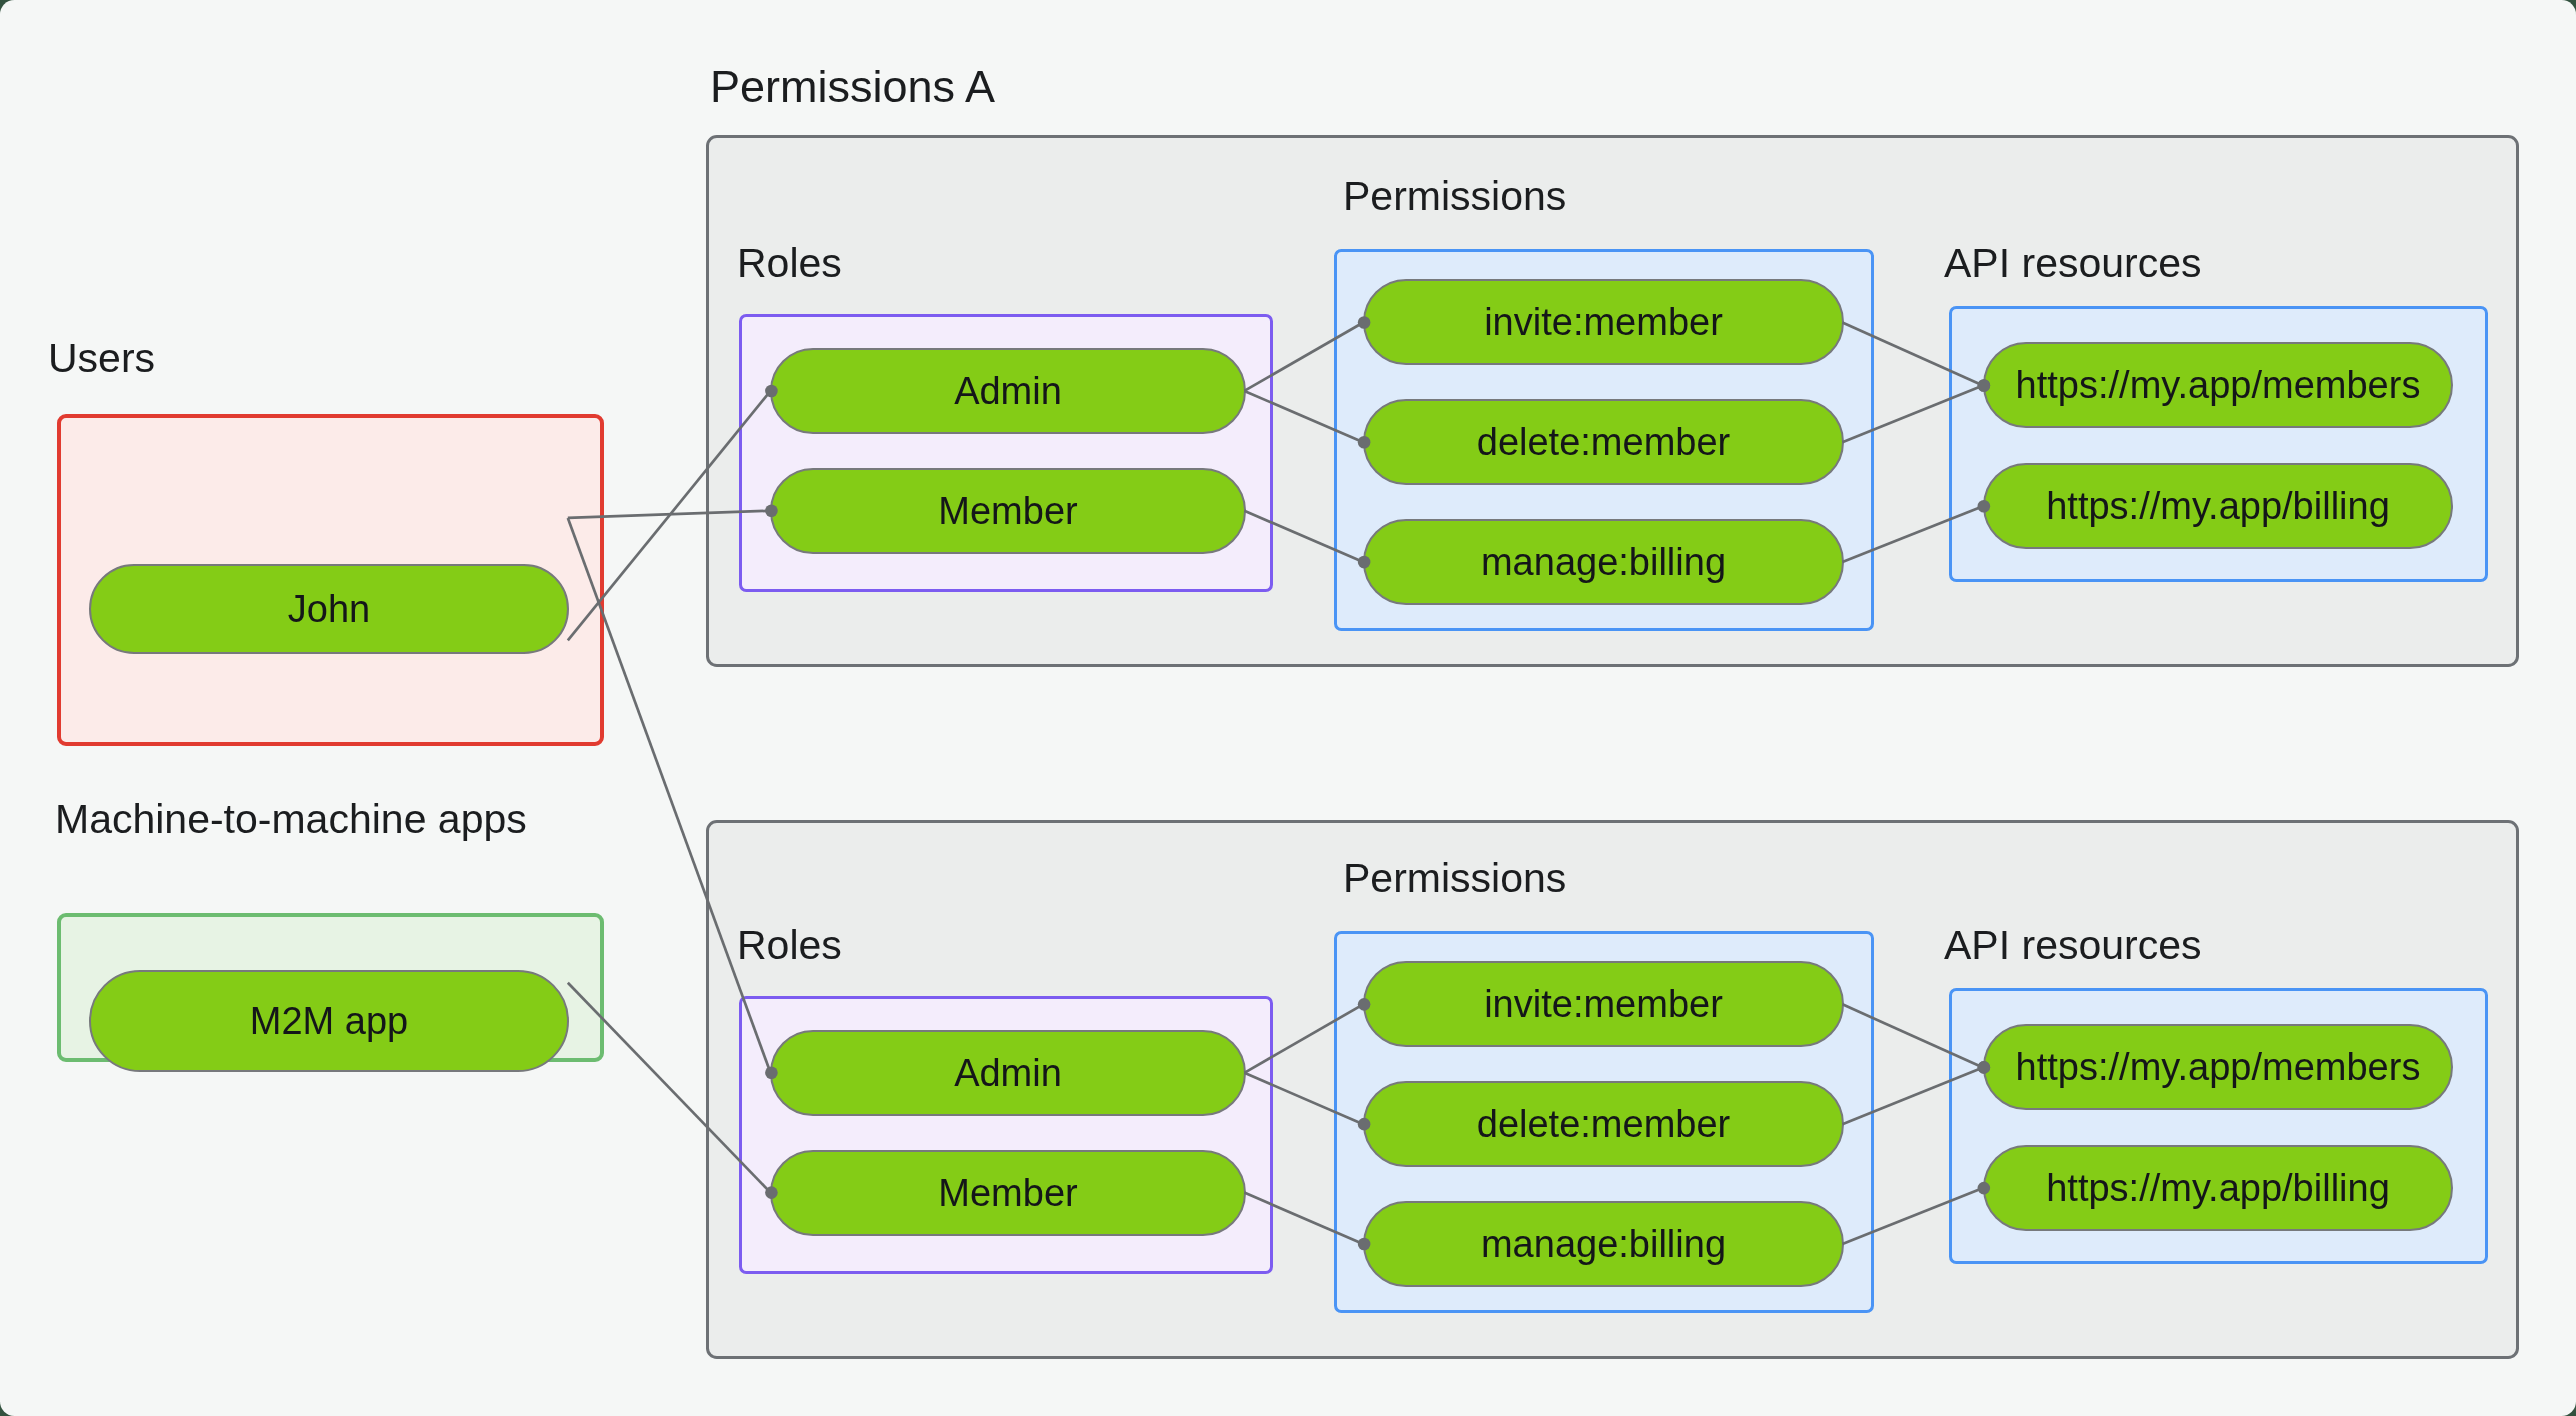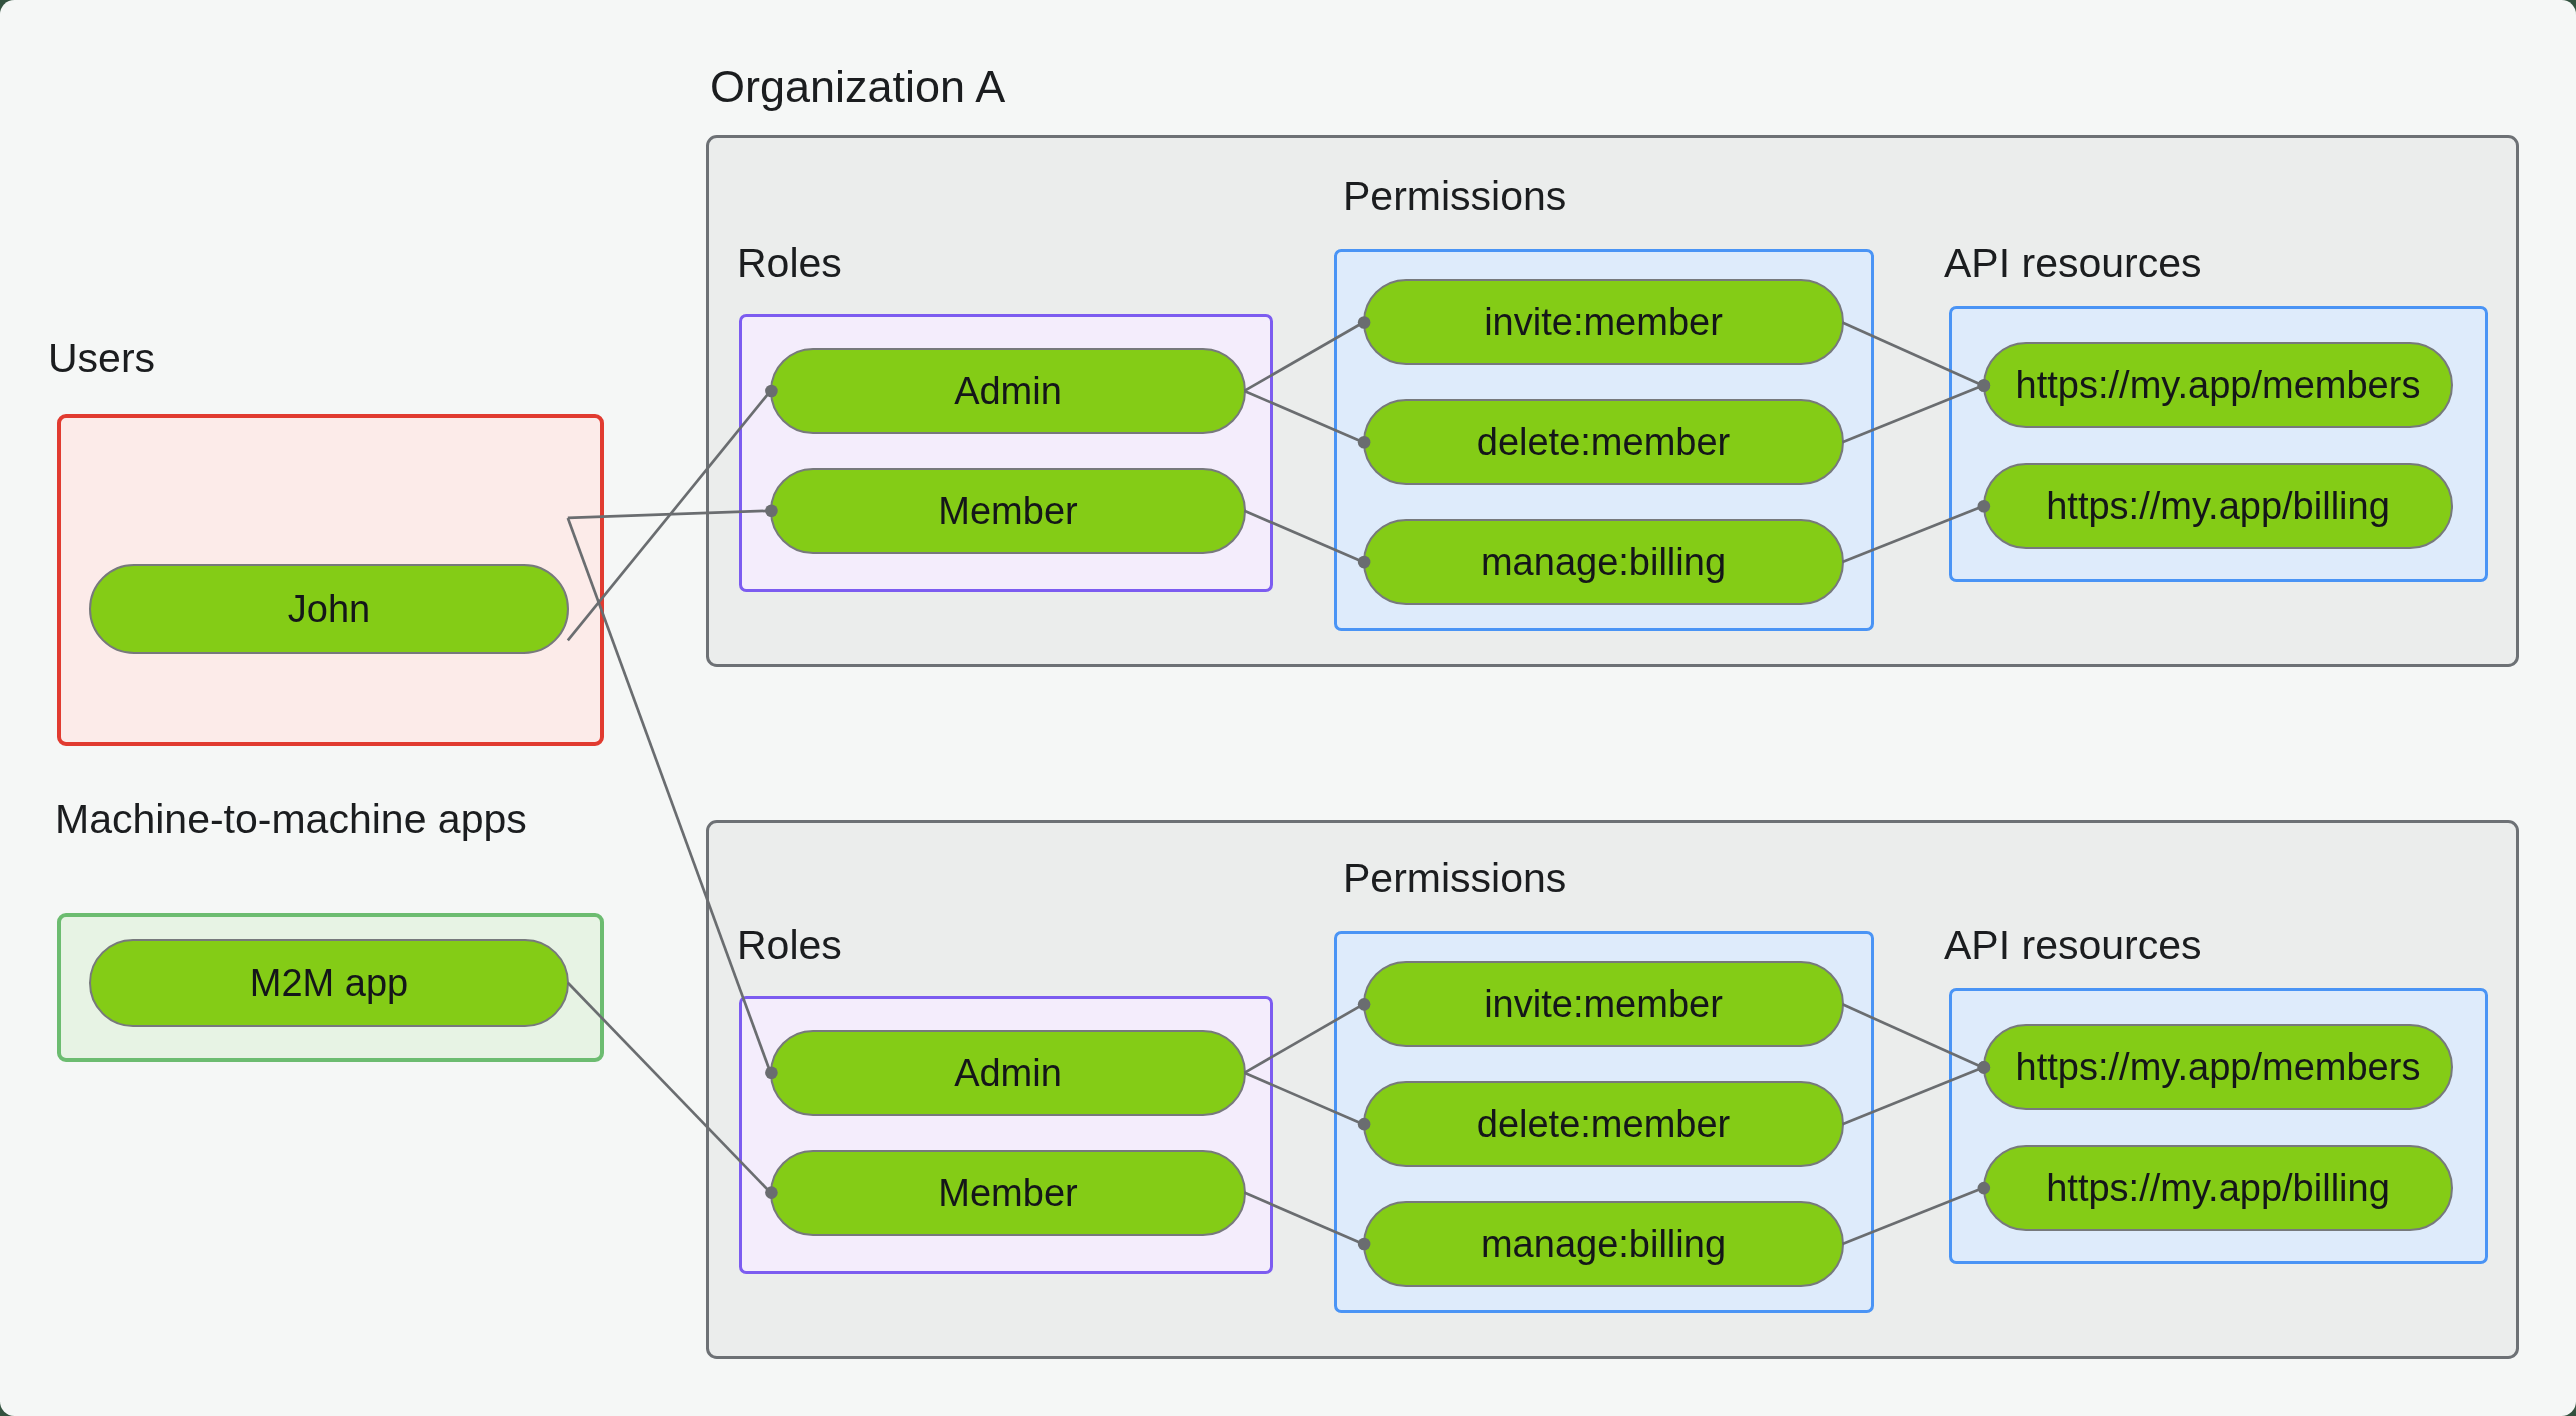--- a/index.html
+++ b/index.html
@@ -71,21 +71,21 @@
     color: #141619;
     white-space: nowrap;
   }
   
   #lbl-users { left: 48px;  top: 335px; }
   #lbl-m2m   { left: 55px;  top: 796px; }
   #box-users { left: 57px;  top: 414px;  width: 547px;  height: 332px; }
   #box-m2m   { left: 57px;  top: 913px; width: 547px;  height: 149px; }
   #sarah     { left: 89px;  top: 473px;  width: 480px;  height: 90px; }
   #john      { left: 89px;  top: 564px;  width: 480px;  height: 90px; }
-  #m2m_app   { left: 89px;  top: 939px; width: 480px;  height: 88px;  }
+  #m2m_app   { left: 89px;  top: 970px; width: 480px;  height: 102px;  }
 
   
   #lbl-org-a   { left: 710px;  top: 61px; }
   #box-org-a   { left: 706px;  top: 135px;  width: 1813px; height: 532px; }
   #lbl-roles-a { left: 737px;  top: 240px; }
   #lbl-perms-a { left: 1343px; top: 173px; }
   #lbl-api-a   { left: 1944px; top: 240px; }
   #box-roles-a { left: 739px;  top: 314px;  width: 534px;  height: 278px; }
   #box-perms-a { left: 1334px; top: 249px;  width: 540px;  height: 382px; }
   #box-api-a   { left: 1949px; top: 306px;  width: 539px;  height: 276px; }
@@ -128,21 +128,21 @@
 <div id="canvas">
 
   <div id="lbl-users" class="section-label group-title">Users</div>
   <div id="box-users" class="box users-box"></div>
   <div id="john" class="pill">John</div>
 
   <div id="lbl-m2m" class="section-label group-title">Machine-to-machine apps</div>
   <div id="box-m2m" class="box m2m-box"></div>
   <div id="m2m_app" class="pill">M2M app</div>
 
-  <div id="lbl-org-a" class="section-label org-title">Organization A</div>
+  <div id="lbl-org-a" class="section-label org-title">Permissions A</div>
   <div id="box-org-a" class="box org-box"></div>
   <div id="lbl-perms-a" class="section-label sub-title">Permissions</div>
   <div id="lbl-roles-a" class="section-label sub-title">Roles</div>
   <div id="lbl-api-a" class="section-label sub-title">API resources</div>
   <div id="box-roles-a" class="box roles-box"></div>
   <div id="box-perms-a" class="box blue-box"></div>
   <div id="box-api-a" class="box blue-box"></div>
   <div id="a_admin" class="pill">Admin</div>
   <div id="a_member" class="pill">Member</div>
   <div id="a_invite" class="pill">invite:member</div>

